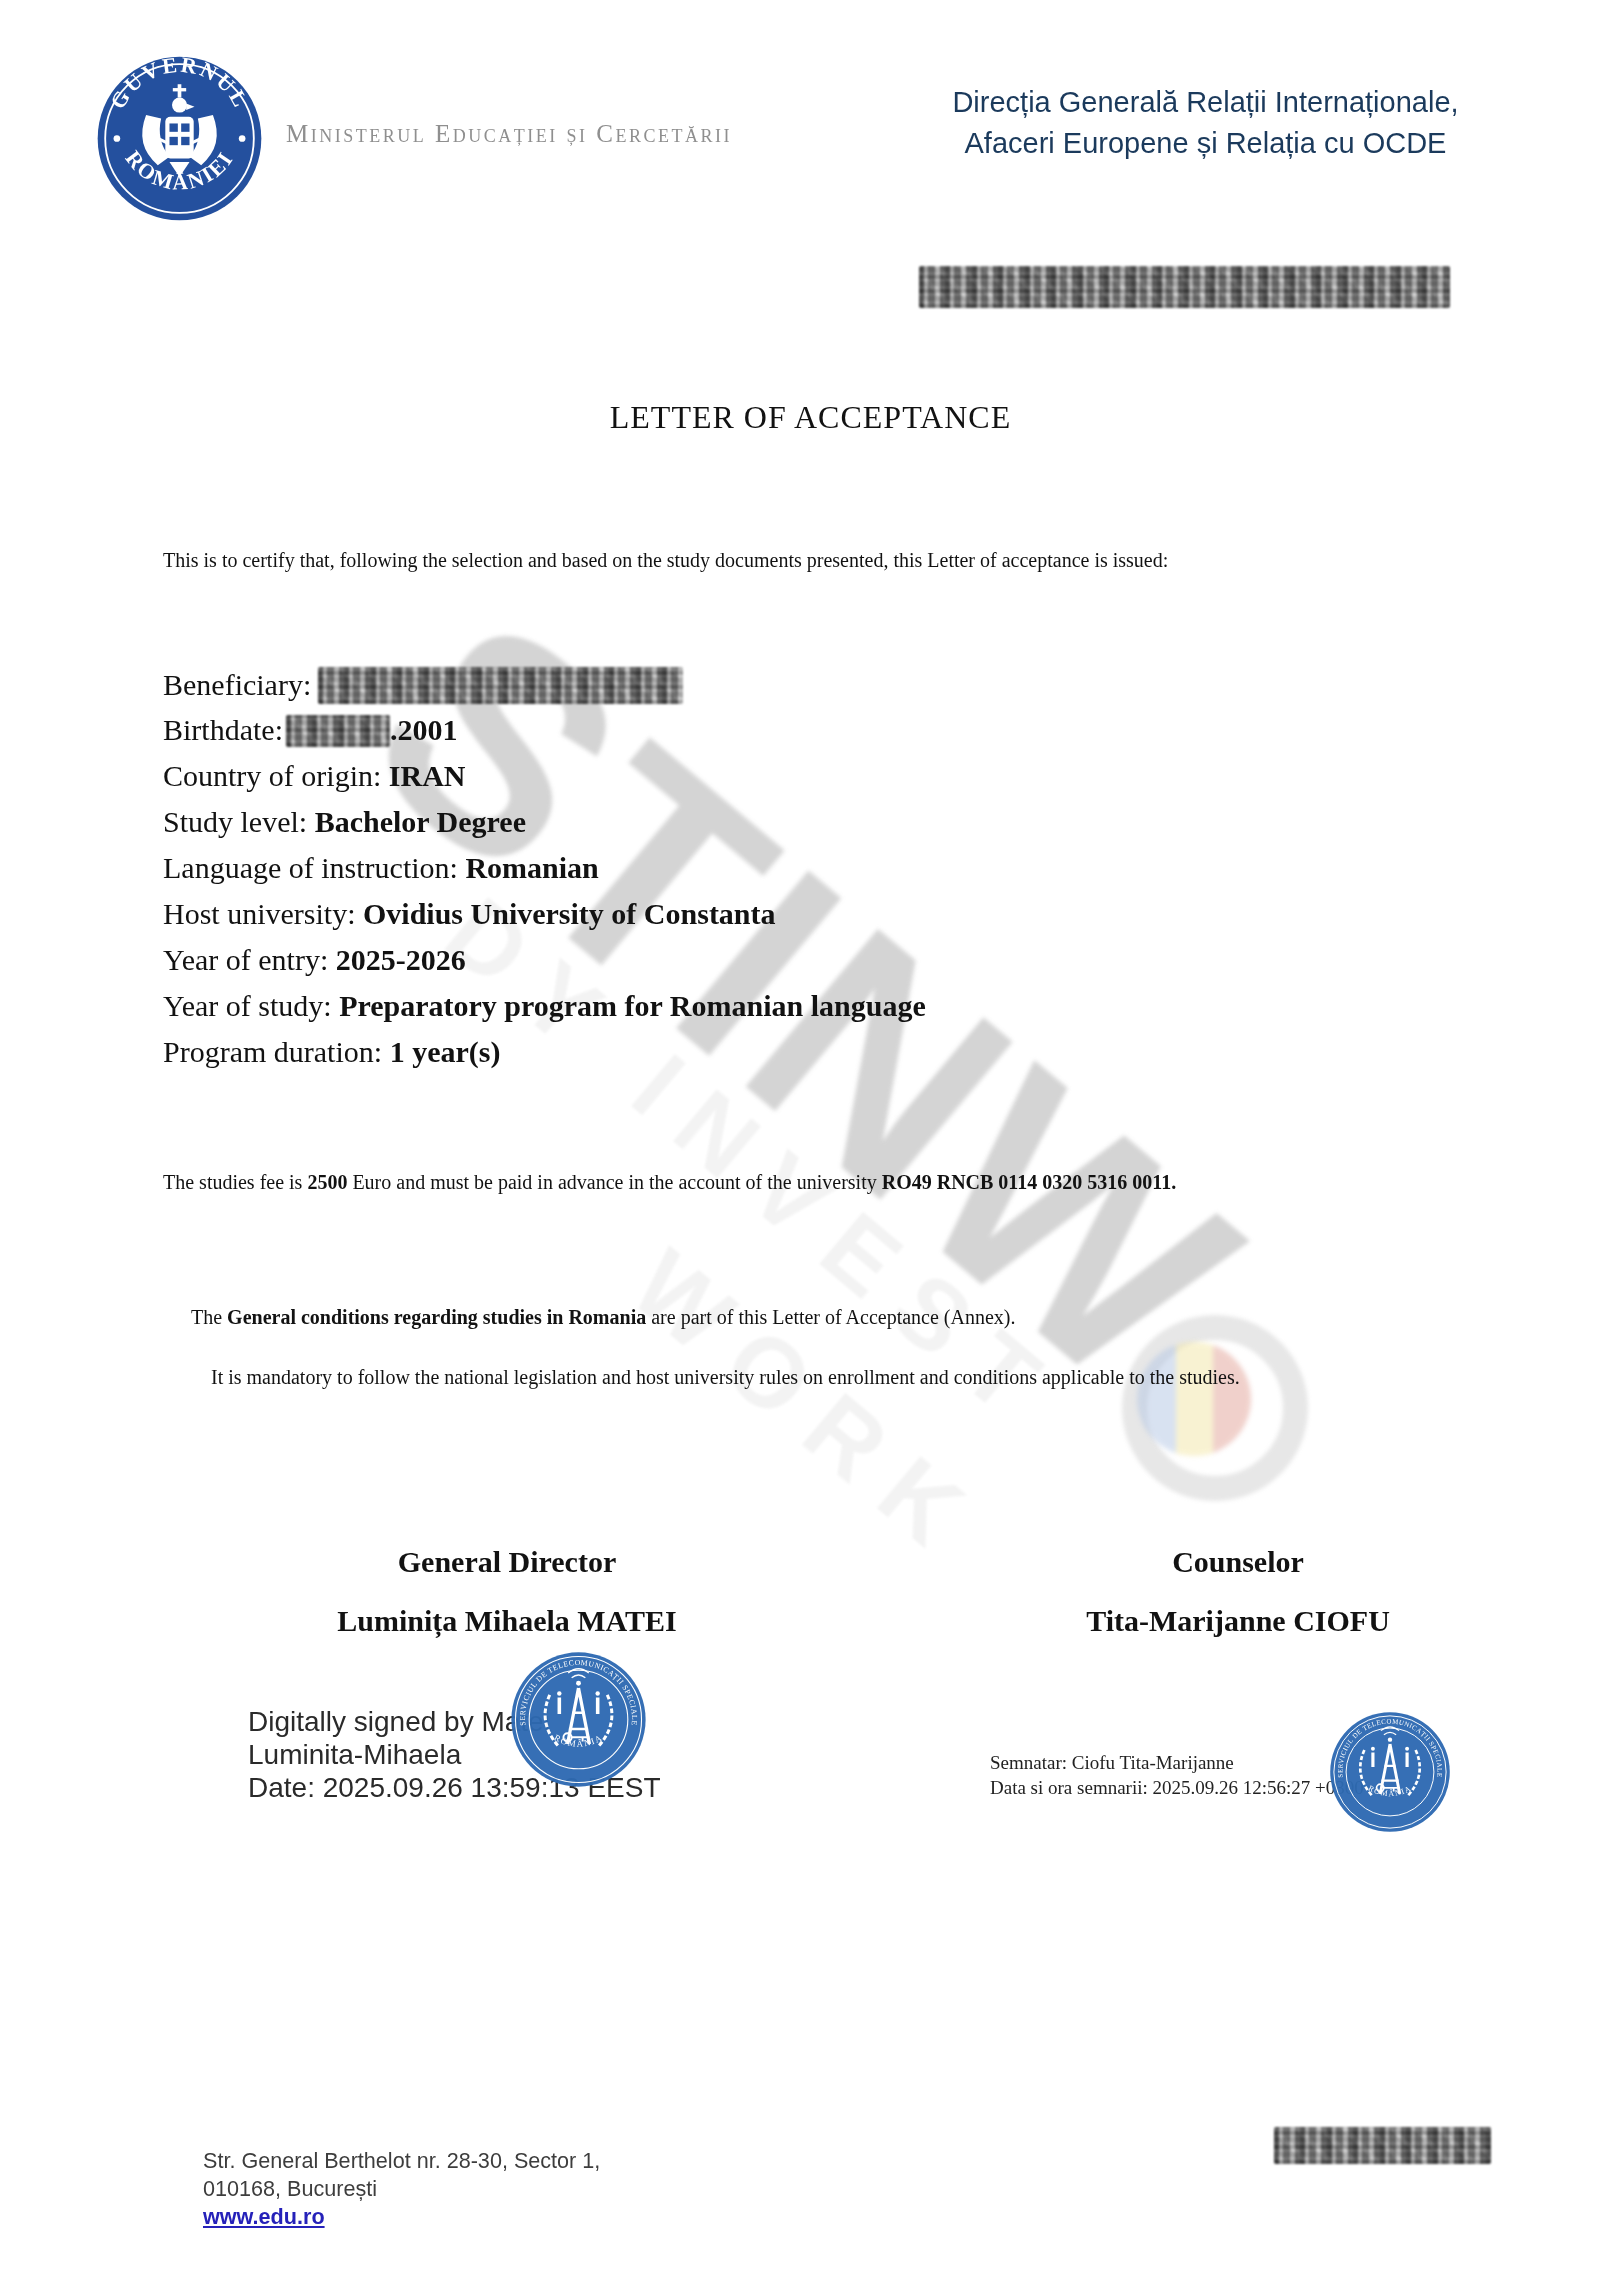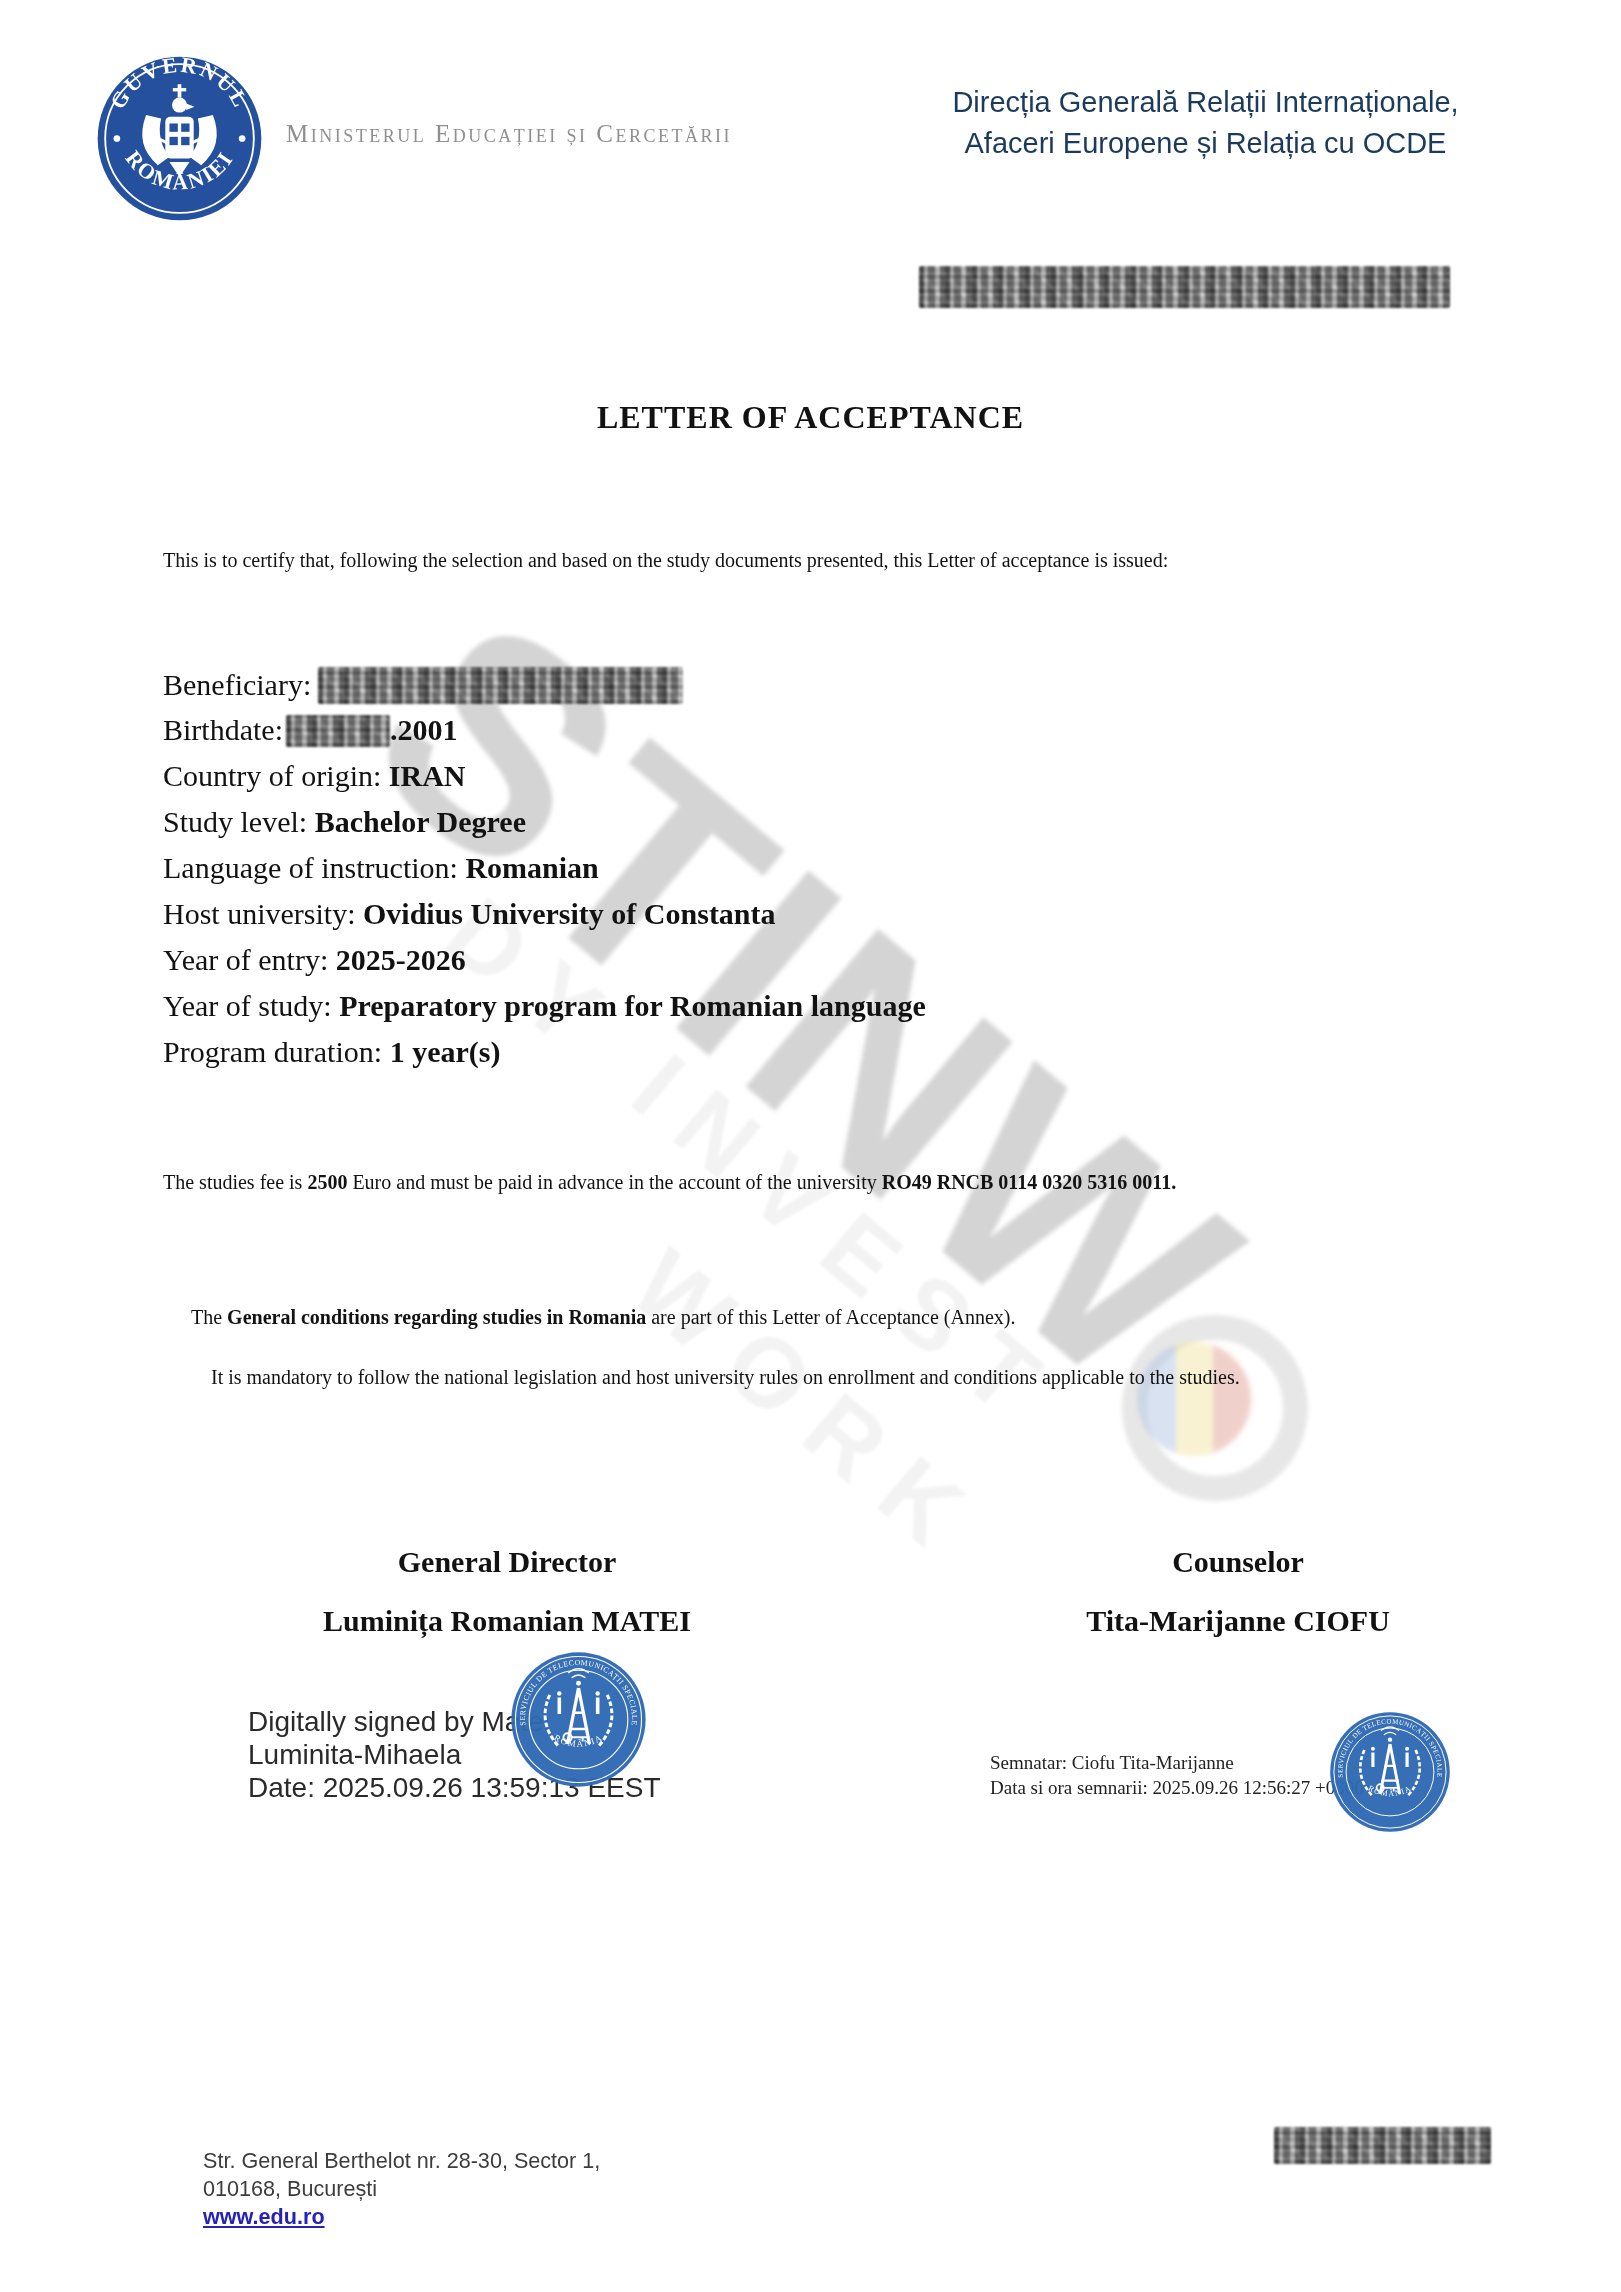--- a/index.html
+++ b/index.html
@@ -33,21 +33,21 @@
     z-index:2;
   }
   .redact-top{left:919px; top:266px; width:531px; height:42px;}
   .redact-bottom{left:1274px; top:2127px; width:217px; height:37px;}
   .redact-beneficiary{display:inline-block; width:365px; height:37px; vertical-align:-8.8px; margin-left:6.9px;}
   .redact-birthdate{display:inline-block; width:104px; height:32px; vertical-align:-6.9px; margin-left:2.9px;}
 
   
   .title{
     left:0; top:399px; width:100%; text-align:center;
-    font-size:32px; font-weight:bold; letter-spacing:1px;
+    font-size:32px; font-weight:normal; letter-spacing:1px;
   }
   .para{width:1308px; font-size:20px; line-height:46px; text-align:justify;}
   .intro{left:163px; top:537px;}
   .fields{left:163px; top:667px; font-size:30px;}
   .field-row{height:46px; white-space:nowrap;}
   .p-tuition{left:163px; top:1159px;}
   .p-conditions{left:163px; top:1294px;margin-left:28px;}
   .p-mandatory{left:163px; top:1354px;margin-left:48px;}
 
   
@@ -192,21 +192,21 @@
   </div>
 
   <div class="z para p-tuition"><span>The studies fee is </span><b>2500</b><span> Euro and must be paid in advance in the account of the university </span><b>RO49 RNCB 0114 0320 5316 0011.</b></div>
 
   <div class="z para p-conditions"><span>The </span><b>General conditions regarding studies in Romania</b><span> are part of this Letter of Acceptance (Annex).</span></div>
 
   <div class="z para p-mandatory">It is mandatory to follow the national legislation and host university rules on enrollment and conditions applicable to the studies.</div>
 
   <div class="z sig-role role-left">General Director</div>
   <div class="z sig-role role-right">Counselor</div>
-  <div class="z sig-name name-left">Luminița Romanian MATEI</div>
+  <div class="z sig-name name-left">Luminița Mihaela MATEI</div>
   <div class="z sig-name name-right">Tita-Marijanne CIOFU</div>
 
   <div class="z digital-left">
     <div>Digitally signed by Matei</div>
     <div>Luminita-Mihaela</div>
     <div>Date: 2025.09.26 13:59:13 EEST</div>
   </div>
 
   <div class="z digital-right">
     <div>Semnatar: Ciofu Tita-Marijanne</div>

